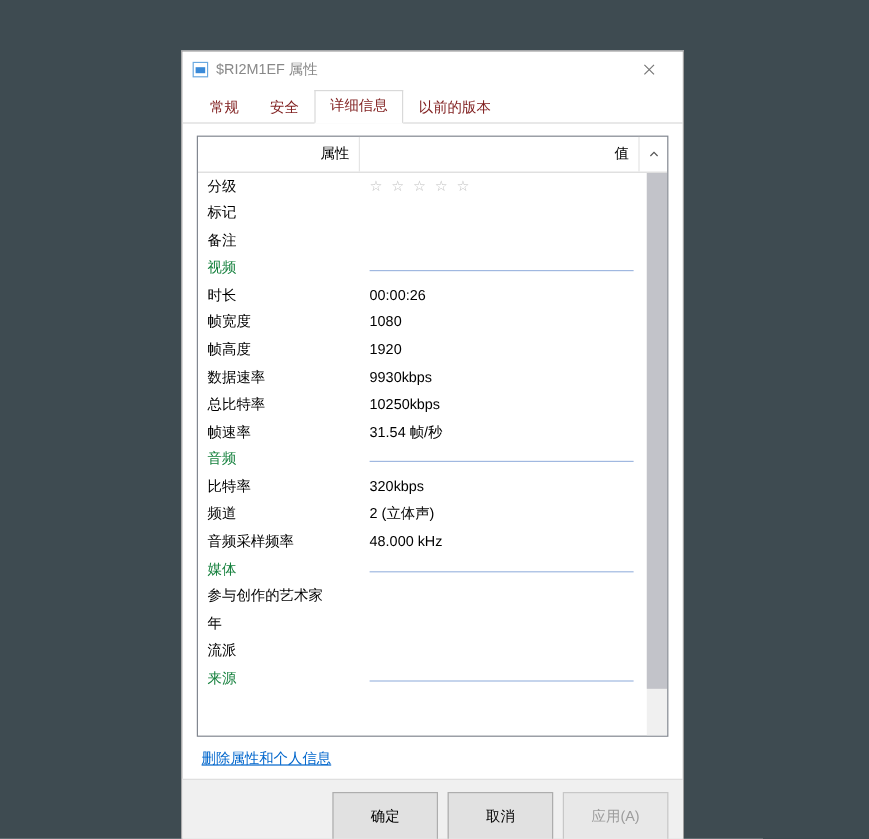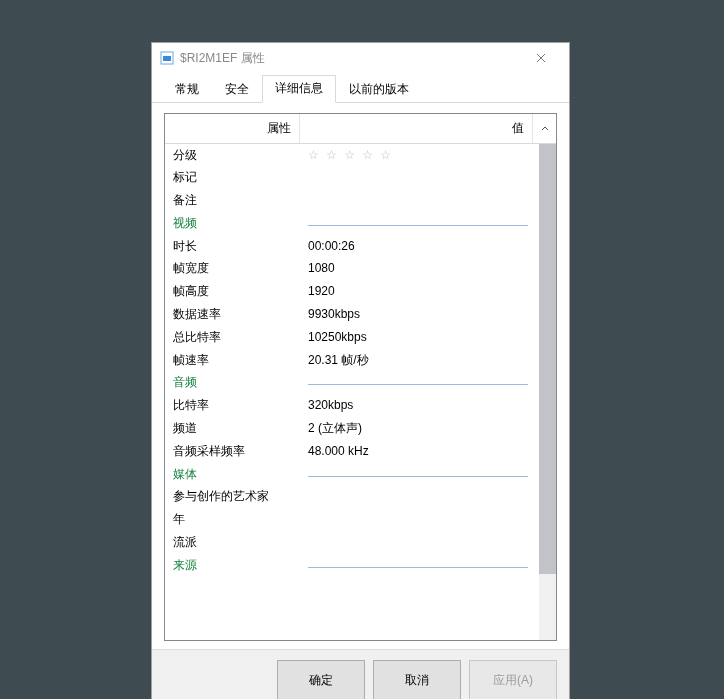--- a/index.html
+++ b/index.html
@@ -51,21 +51,21 @@
     display: flex;
     align-items: flex-end;
     padding: 6px 10px 0 10px;
     border-bottom: 1px solid #d9d9d9;
     height: 30px;
     position: relative;
   }
   .tab {
     padding: 4px 12px 5px 12px;
     font-size: 12px;
-    color: #000000;
+    color: #7f1d1d;
     cursor: pointer;
     position: relative;
     top: 1px;
     border: 1px solid transparent;
     border-bottom: none;
   }
   .tab.active {
     background: #fff;
     border: 1px solid #d9d9d9;
     border-bottom: 1px solid #fff;
@@ -247,21 +247,21 @@
         <div class="row">
           <div class="col-label">数据速率</div>
           <div class="col-value">9930kbps</div>
         </div>
         <div class="row">
           <div class="col-label">总比特率</div>
           <div class="col-value">10250kbps</div>
         </div>
         <div class="row">
           <div class="col-label">帧速率</div>
-          <div class="col-value">20.31 帧/秒</div>
+          <div class="col-value">31.54 帧/秒</div>
         </div>
 
         <div class="row section-row">
           <div class="col-label">音频</div>
           <div class="col-value">
               <span class="section-line"></span>
             </div>
         </div>
         <div class="row">
           <div class="col-label">比特率</div>
@@ -298,20 +298,21 @@
         <div class="row section-row">
           <div class="col-label">来源</div>
           <div class="col-value">
               <span class="section-line"></span>
             </div>
         </div>
 
       </div>
     </div>
 
+    <a class="link">删除属性和个人信息</a>
   </div>
 
   <div class="buttons">
     <button class="btn">确定</button>
     <button class="btn">取消</button>
     <button class="btn" disabled="">应用(A)</button>
   </div>
 
 </div>
 

